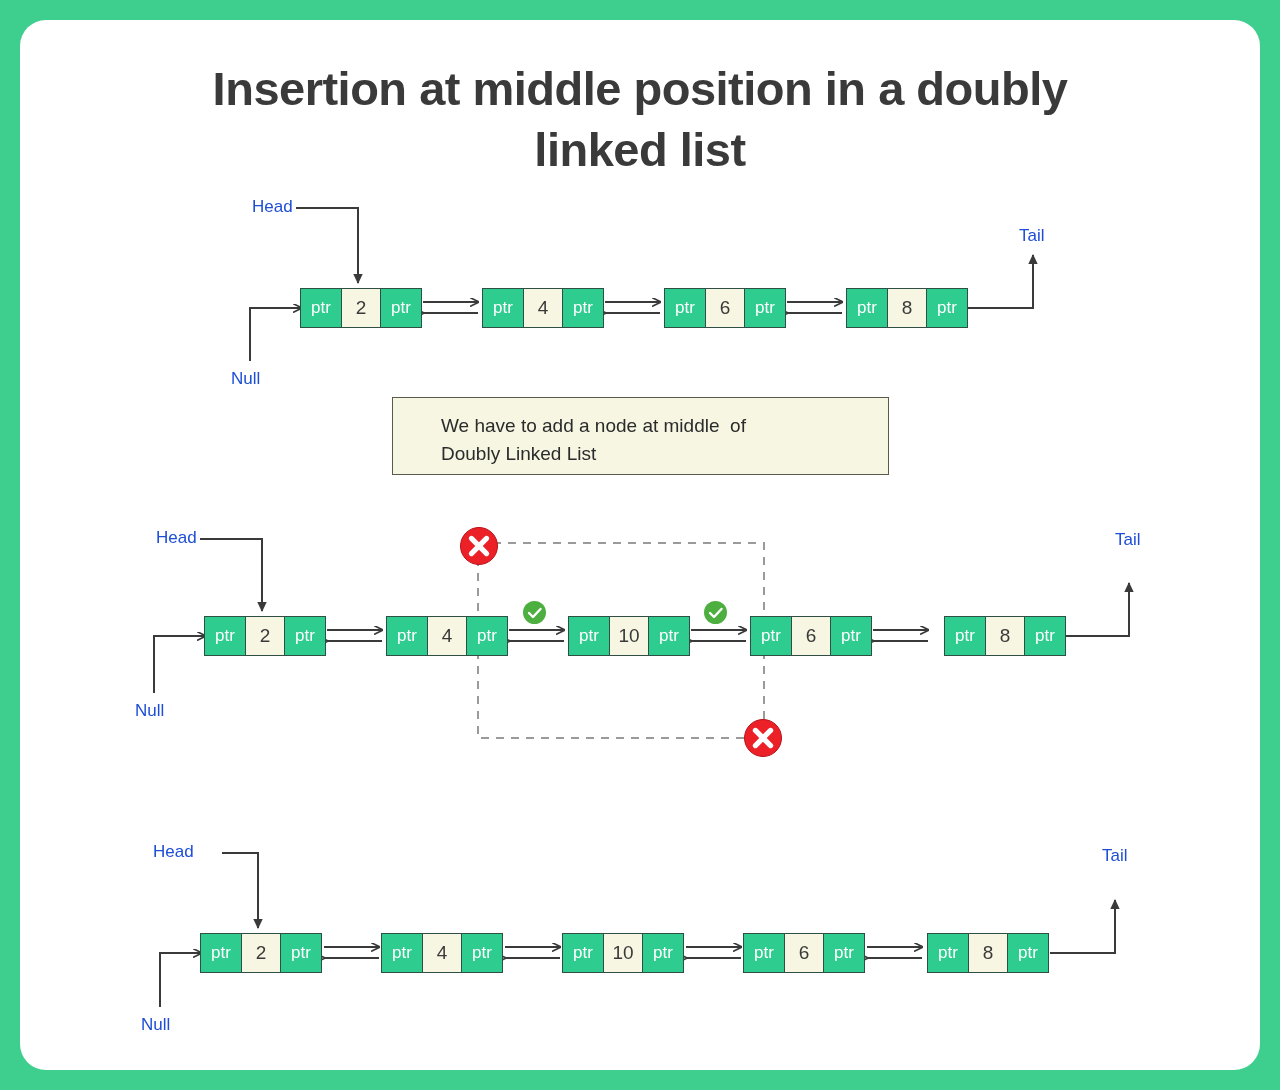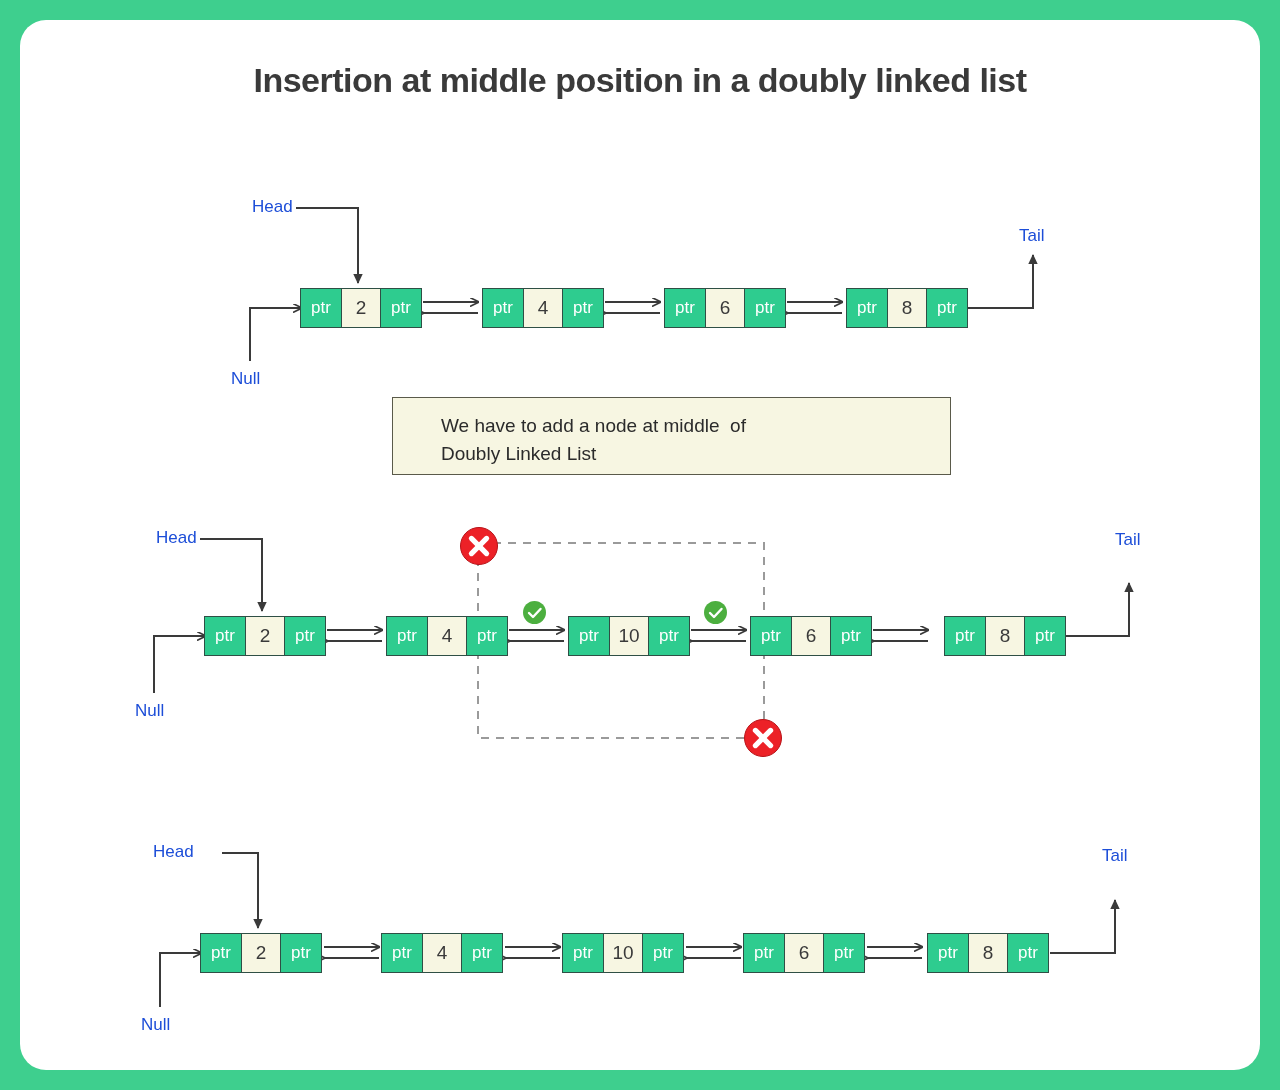--- a/index.html
+++ b/index.html
@@ -21,21 +21,21 @@
     width: 1240px; height: 1050px;
     background: #ffffff;
     border-radius: 26px;
     overflow: hidden;
   }
   #title {
     position: absolute;
     left: 140px; top: 38px;
     width: 960px;
     text-align: center;
-    font-size: 34px;
+    font-size: 47px;
     font-weight: bold;
     line-height: 1.3;
     color: #3a3a3a;
     letter-spacing: -0.5px;
   }
   .svg-layer {
     position: absolute;
     left: 0; top: 0;
     width: 1240px; height: 1050px;
     pointer-events: none;
@@ -74,21 +74,21 @@
     position: absolute;
     font-size: 17px;
     color: #1d4ed8;
     white-space: nowrap;
   }
 
   
   #infobox {
     position: absolute;
     left: 372px; top: 377px;
-    width: 559px; height: 78px;
+    width: 497px; height: 78px;
     background: #f7f6e2;
     border: 1px solid #5a5a4a;
     padding: 14px 0 10px 48px;
     font-size: 19px;
     color: #2b2b2b;
     line-height: 1.45;
     white-space: pre-wrap;
   }
 
   

